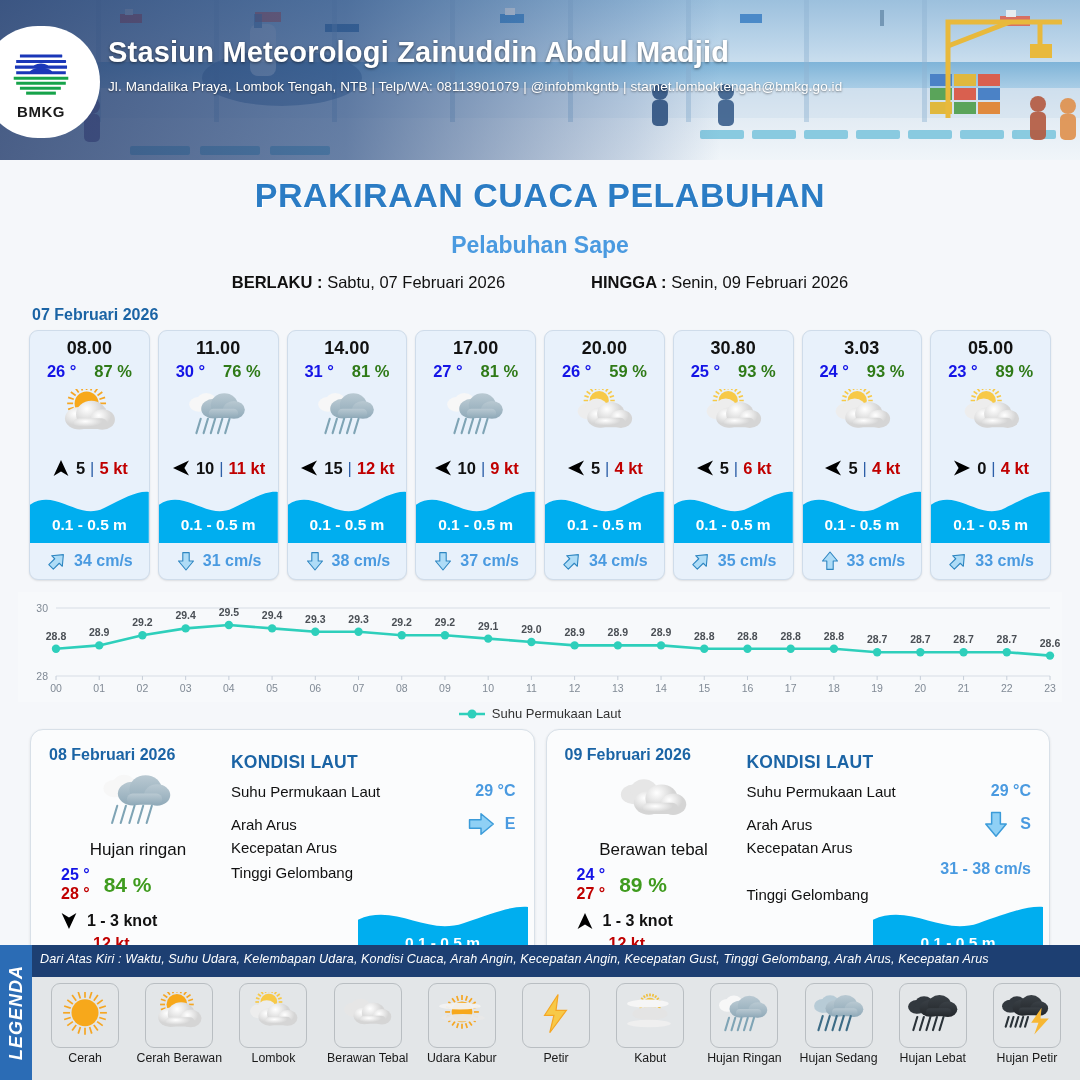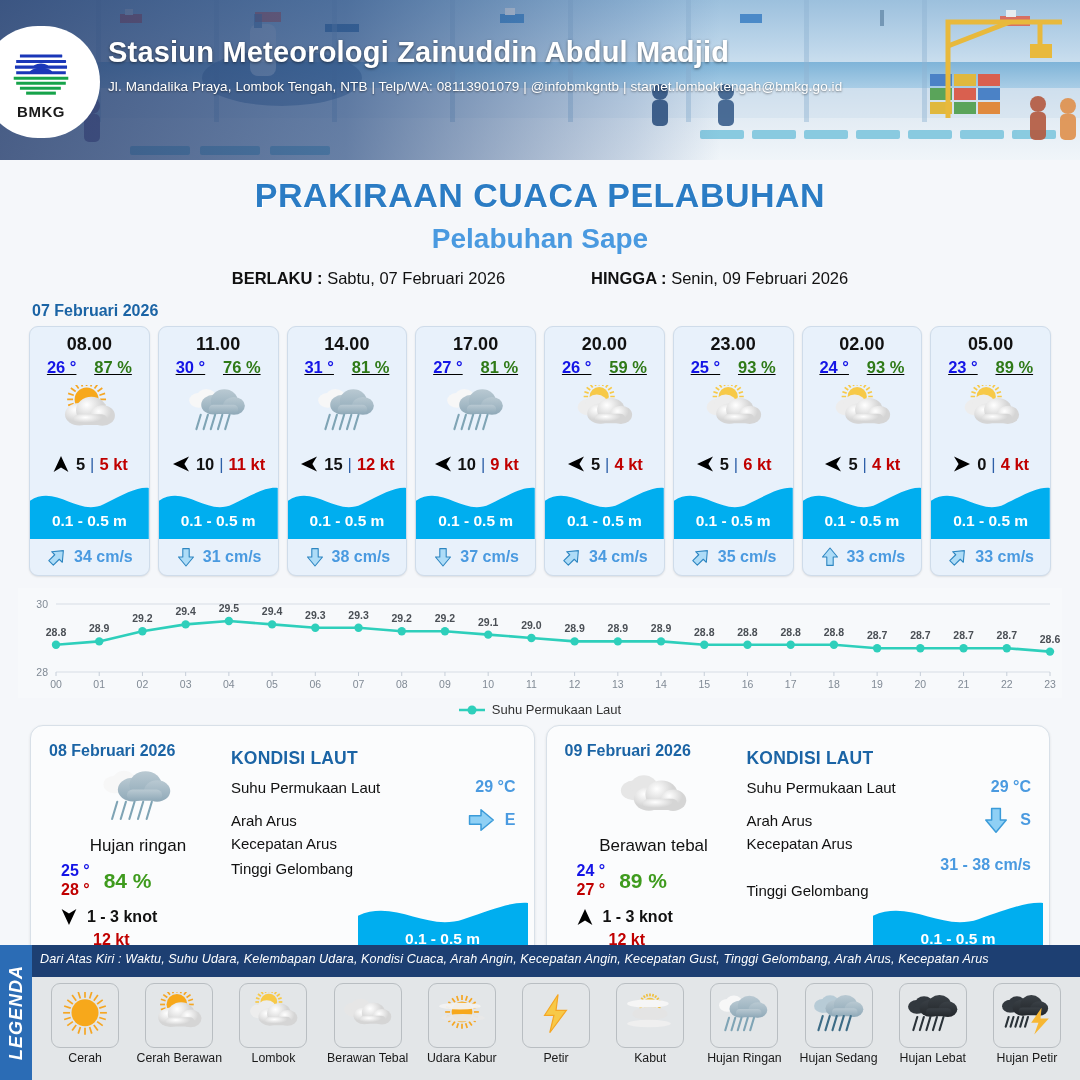--- a/index.html
+++ b/index.html
@@ -56,21 +56,21 @@
     text-shadow:0 1px 2px rgba(0,0,0,.5);
   }
 
   
   .title-wrap { text-align:center; margin-top:16px; }
   .title-main {
     font-size:34px; font-weight:bold; color:#2b7cc4; letter-spacing:.5px;
     text-shadow:1px 1px 0 #ffffff;
   }
   .title-sub {
-    font-size:28px; font-weight:bold; color:#4a9ae0; margin-top:8px;
+    font-size:23px; font-weight:bold; color:#4a9ae0; margin-top:17px;
   }
   .valid-row {
     display:flex; justify-content:center; gap:86px;
     margin-top:14px; font-size:16.5px; color:#111;
   }
   .valid-lbl { font-weight:bold; }
 
   
   .day-label {
     margin:14px 0 6px 32px;
@@ -84,21 +84,21 @@
   .card {
     width:127px; background:#e8f1fb;
     border:1px solid #cfdcea; border-radius:9px;
     overflow:hidden; position:relative;
     box-shadow:0 1px 2px rgba(0,0,0,.10);
   }
   .c-time {
     text-align:center; font-size:18px; font-weight:bold; color:#111;
     padding:7px 0 2px;
   }
-  .c-th { display:flex; justify-content:space-around; align-items:flex-start; padding:1px 8px 0;text-decoration:underline; }
+  .c-th { display:flex; justify-content:space-around; align-items:flex-start; padding:1px 8px 0; }
   .c-temp { font-size:16.5px; font-weight:bold; color:#1414e6; }
   .c-hum  { font-size:16.5px; font-weight:bold; color:#2f7a17; }
   .c-icon { height:70px; display:flex; align-items:center; justify-content:center; }
   .c-wind {
     display:flex; align-items:center; justify-content:center; gap:5px;
     height:34px; font-size:16.5px; font-weight:bold; color:#111;
   }
   .c-wind .sep { color:#2d5fa8; font-weight:normal; }
   .c-gust { color:#c00000; }
   .wave-zone { position:relative; height:58px; }
@@ -688,21 +688,21 @@
       <div class="c-cur">
         <svg width="22" height="22" viewBox="0 0 22 22">
           <g transform="rotate(225 11 11)">
             <path d="M11 20 L3.5 11 L7.8 11 L7.8 2.6 L14.2 2.6 L14.2 11 L18.5 11 Z" fill="#AEDCF7" stroke="#2E86C1" stroke-width="1.1" stroke-linejoin="round"></path>
           </g>
         </svg>
         <span>34 cm/s</span>
       </div>
     </div>
     <div class="card">
-      <div class="c-time">23.00</div>
+      <div class="c-time">30.80</div>
       <div class="c-th">
         <span class="c-temp">25 °</span>
         <span class="c-hum">93 %</span>
       </div>
       <div class="c-icon">
         <svg width="60" height="53.760000000000005" viewBox="0 0 60 53.760000000000005">
           <defs>
             <radialGradient id="cw6" cx="35%" cy="30%">
               <stop offset="0%" stop-color="#ffffff"></stop>
               <stop offset="100%" stop-color="#d5d5d5"></stop>
@@ -774,21 +774,21 @@
       <div class="c-cur">
         <svg width="22" height="22" viewBox="0 0 22 22">
           <g transform="rotate(225 11 11)">
             <path d="M11 20 L3.5 11 L7.8 11 L7.8 2.6 L14.2 2.6 L14.2 11 L18.5 11 Z" fill="#AEDCF7" stroke="#2E86C1" stroke-width="1.1" stroke-linejoin="round"></path>
           </g>
         </svg>
         <span>35 cm/s</span>
       </div>
     </div>
     <div class="card">
-      <div class="c-time">02.00</div>
+      <div class="c-time">3.03</div>
       <div class="c-th">
         <span class="c-temp">24 °</span>
         <span class="c-hum">93 %</span>
       </div>
       <div class="c-icon">
         <svg width="60" height="53.760000000000005" viewBox="0 0 60 53.760000000000005">
           <defs>
             <radialGradient id="cw7" cx="35%" cy="30%">
               <stop offset="0%" stop-color="#ffffff"></stop>
               <stop offset="100%" stop-color="#d5d5d5"></stop>

